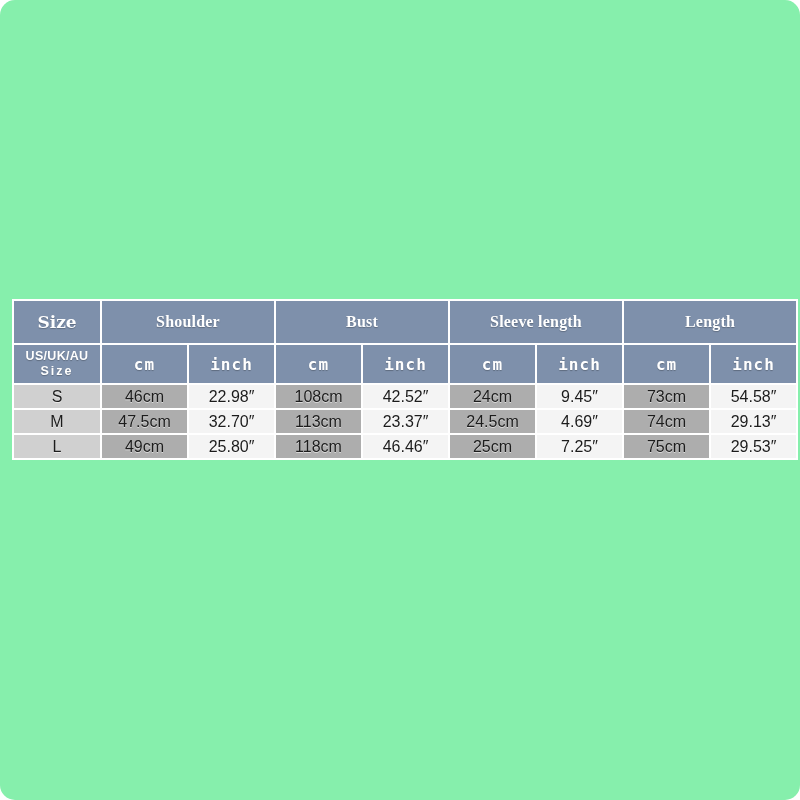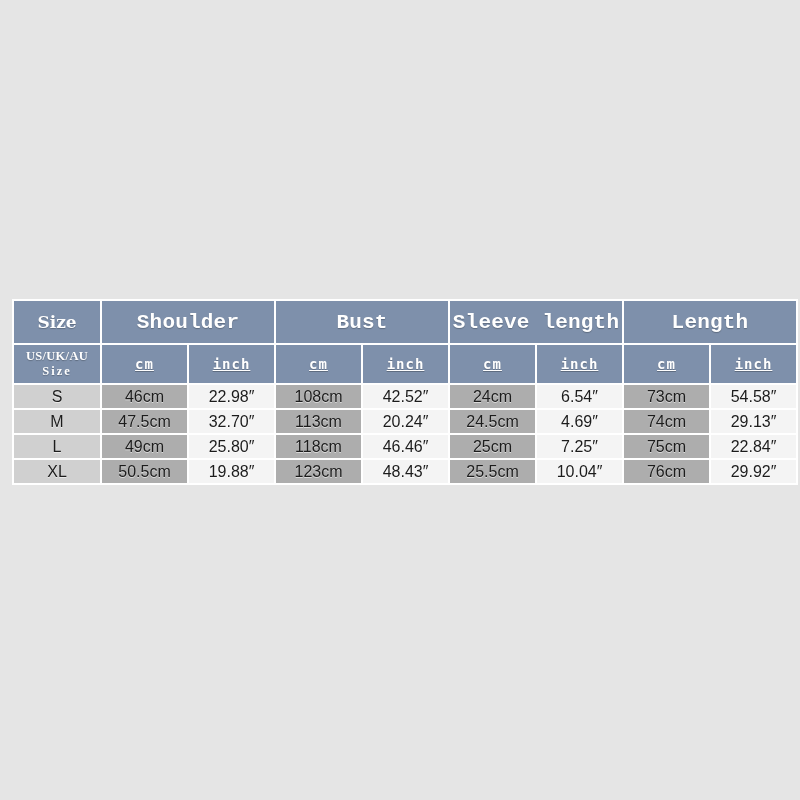--- a/index.html
+++ b/index.html
@@ -12,21 +12,22 @@
     height: 800px;
     background: #ffffff;
     font-family: "Liberation Sans", sans-serif;
     overflow: hidden;
   }
 
   #page {
     position: relative;
     width: 800px;
     height: 800px;
-    background: #e5e5e5;
+    background: #86efac;
+    border-radius: 15px;
   }
 
   
   #size-chart-wrap {
     position: absolute;
     left: 12px;
     top: 299px;
     width: 771px;
   }
 
@@ -48,47 +49,46 @@
     color: #ffffff;
     text-align: center;
     vertical-align: middle;
     font-weight: bold;
     padding: 0;
     border: 0;
   }
 
   th.group-head {
     height: 42px;
-    font-size: 21px;
-    font-family: Liberation Mono, monospace;
+    font-size: 16px;
+    font-family: Liberation Serif, serif;
     letter-spacing: 0.2px;
     text-shadow: 0 1px 1px rgba(0,0,0,0.25);
   }
 
   th.size-head {
     height: 42px;
     font-size: 17px;
     font-family: "DejaVu Serif", serif;
     font-weight: bold;
     text-shadow: 0 1px 1px rgba(0,0,0,0.25);
   }
 
   th.unit-head {
     height: 38px;
-    font-size: 14px;
+    font-size: 16px;
     font-family: "DejaVu Sans Mono", monospace;
     font-weight: bold;
     letter-spacing: 1px;
     text-shadow: 0 1px 1px rgba(0,0,0,0.25);
-    text-decoration: underline;
   }
 
   th.sub-size-head {
     height: 38px;
-    font-family: Liberation Serif, serif;
+    font-family: Liberation Sans, sans-serif;
     font-weight: bold;
     font-size: 12.5px;
     line-height: 15px;
     letter-spacing: 0.3px;
     text-shadow: 0 1px 1px rgba(0,0,0,0.25);
     margin-left: 34px;
   }
   th.sub-size-head .l2 {
     letter-spacing: 2px;
   }
@@ -160,54 +160,43 @@
       </thead>
 
       <tbody>
         <tr>
           <td class="cell-size">S</td>
           <td class="cell-cm">46cm</td>
           <td class="cell-inch">22.98″</td>
           <td class="cell-cm">108cm</td>
           <td class="cell-inch">42.52″</td>
           <td class="cell-cm">24cm</td>
-          <td class="cell-inch">6.54″</td>
+          <td class="cell-inch">9.45″</td>
           <td class="cell-cm">73cm</td>
           <td class="cell-inch">54.58″</td>
         </tr>
         <tr>
           <td class="cell-size">M</td>
           <td class="cell-cm">47.5cm</td>
           <td class="cell-inch">32.70″</td>
           <td class="cell-cm">113cm</td>
-          <td class="cell-inch">20.24″</td>
+          <td class="cell-inch">23.37″</td>
           <td class="cell-cm">24.5cm</td>
           <td class="cell-inch">4.69″</td>
           <td class="cell-cm">74cm</td>
           <td class="cell-inch">29.13″</td>
         </tr>
         <tr>
           <td class="cell-size">L</td>
           <td class="cell-cm">49cm</td>
           <td class="cell-inch">25.80″</td>
           <td class="cell-cm">118cm</td>
           <td class="cell-inch">46.46″</td>
           <td class="cell-cm">25cm</td>
           <td class="cell-inch">7.25″</td>
           <td class="cell-cm">75cm</td>
-          <td class="cell-inch">22.84″</td>
-        </tr>
-        <tr>
-          <td class="cell-size">XL</td>
-          <td class="cell-cm">50.5cm</td>
-          <td class="cell-inch">19.88″</td>
-          <td class="cell-cm">123cm</td>
-          <td class="cell-inch">48.43″</td>
-          <td class="cell-cm">25.5cm</td>
-          <td class="cell-inch">10.04″</td>
-          <td class="cell-cm">76cm</td>
-          <td class="cell-inch">29.92″</td>
+          <td class="cell-inch">29.53″</td>
         </tr>
       </tbody>
     </table>
   </div>
 
 </div>
 
 </body></html>

